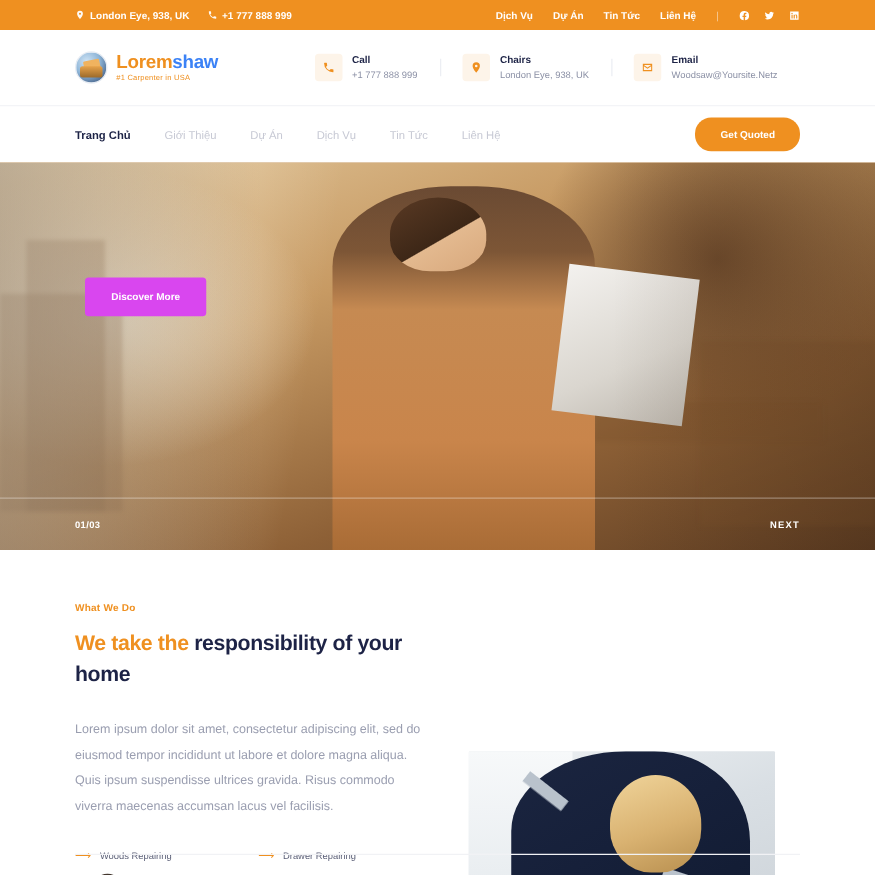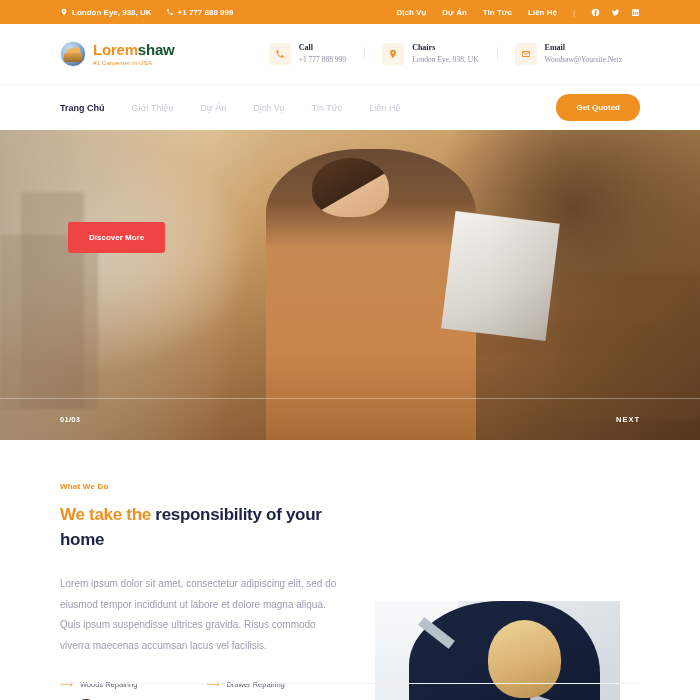--- a/index.html
+++ b/index.html
@@ -60,24 +60,24 @@
     background: linear-gradient(180deg, #e6a24a 0%, #9c6a2a 100%);
     border-radius: 2px;
   }
   .brand-mark::before {
     content: ""; position: absolute; left: 6px; top: 6px; width: 13px; height: 8px;
     background: #f0b35f; border-radius: 1px; transform: rotate(-12deg);
   }
   .brand-text { line-height: 1; }
   .brand-name { font-size: 15px; font-weight: bold; letter-spacing: -.2px; }
   .brand-name .n1 { color: #ef9020; }
-  .brand-name .n2 { color: #14532d; text-align: center; }
+  .brand-name .n2 { color: #3b82f6; text-align: center; }
   .brand-tag { font-size: 6px; color: #ef9020; margin-top: 3px; letter-spacing: .2px; }
 
-  .contacts { margin-left: auto; display: flex; align-items: flex-start; font-family: Liberation Serif, serif; }
+  .contacts { margin-left: auto; display: flex; align-items: flex-start; }
   .contact {
     display: flex; align-items: center; gap: 8px;
     padding: 0 18px; position: relative;
   }
   .contact + .contact::before {
     content: ""; position: absolute; left: 0; top: 4px; bottom: 4px;
     width: 1px; background: #eceef3;
   }
   .c-icon {
     width: 22px; height: 22px; border-radius: 3px;
@@ -159,21 +159,21 @@
     font-size: 38px;
     font-weight: bold;
     line-height: 1.28;
     letter-spacing: -.6px;
     padding: 2px 10px 2px 8px;
   }
   .hero-title .l2 { display: block; }
   .btn-discover {
     display: inline-block;
     margin-top: 24px; margin-left: 8px;
-    background: #ef4444; color: #fff; border: none;
+    background: #d946ef; color: #fff; border: none;
     font-family: inherit; font-size: 8px; font-weight: bold;
     padding: 11px 21px; border-radius: 3px; cursor: pointer;
   }
   .hero-bottom {
     position: absolute; left: 0; right: 0; bottom: 0; height: 42px;
     border-top: 1px solid rgba(255,255,255,.35);
     display: flex; align-items: center; padding: 0 60px;
   }
   .slide-count { color: #fff; font-size: 7.5px; font-weight: bold; letter-spacing: .3px; }
   .slide-next {

